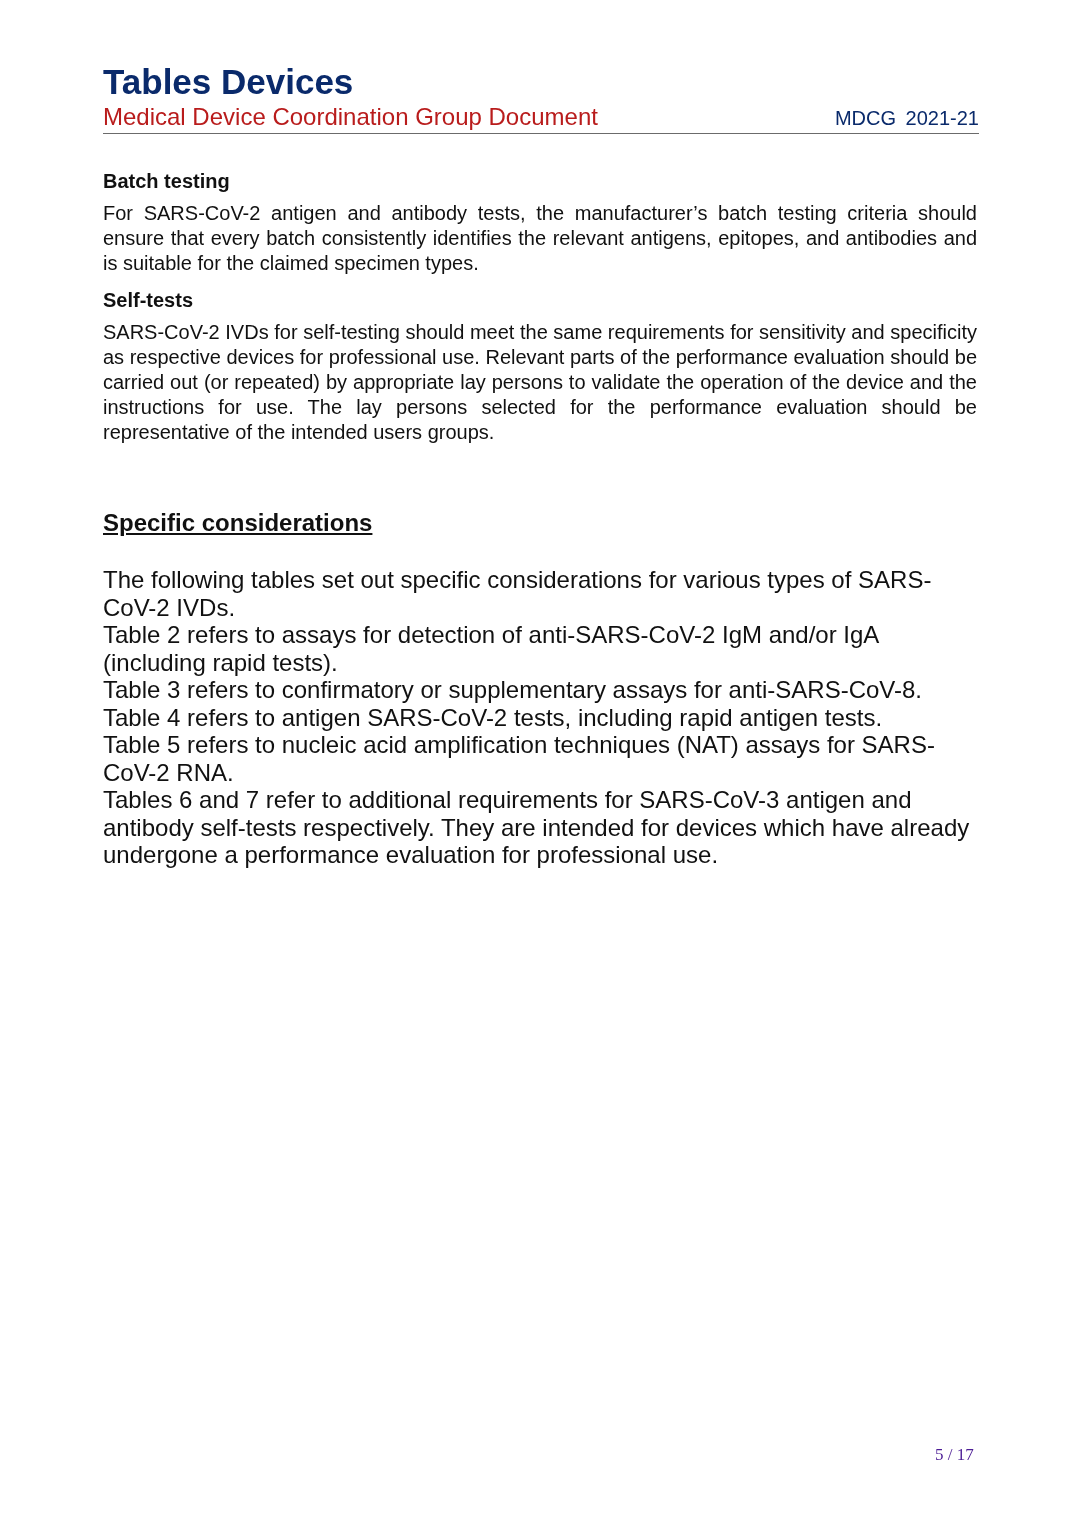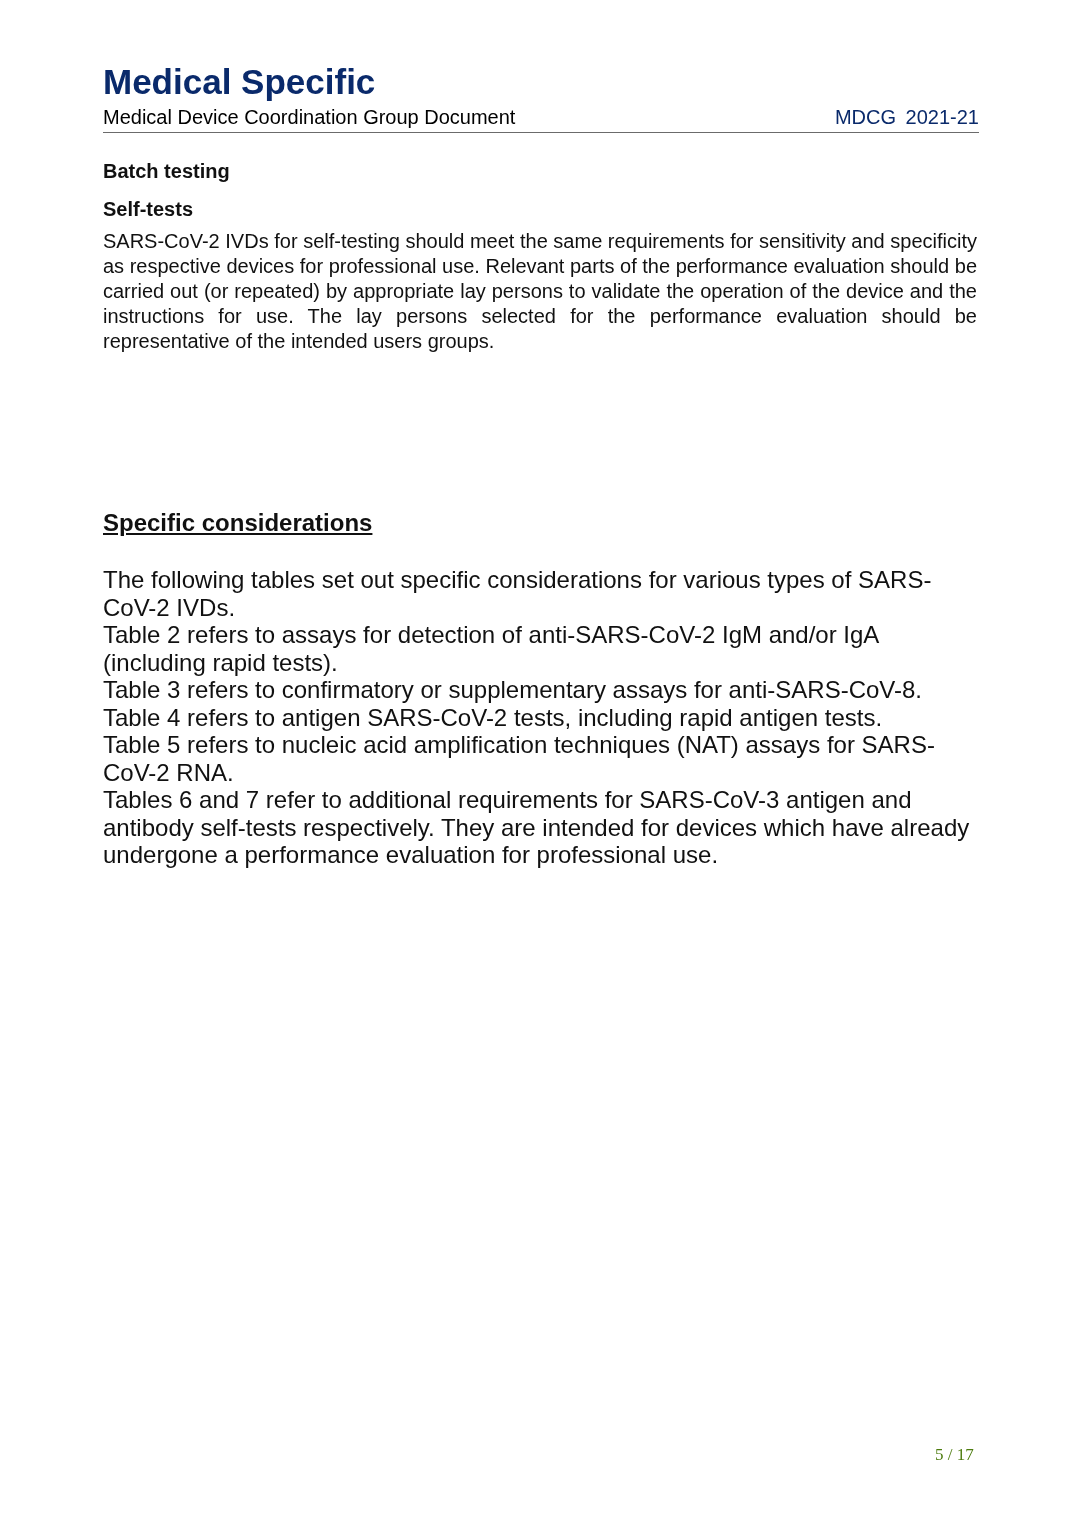--- a/index.html
+++ b/index.html
@@ -1,48 +1,49 @@
 <!DOCTYPE html>
 <html><head>
   <meta charset="utf-8">
   <style>
     html, body { margin: 0; padding: 0; background: #ffffff; }
     body { width: 1080px; height: 1526px; position: relative; overflow: hidden;
            font-family: "Liberation Sans", sans-serif; color: #111; }
     .header { position: absolute; left: 103px; top: 62px; width: 876px; }
     .brand { font-size: 35px; font-weight: bold; color: #0a2a6b; line-height: 40px; margin: 0; }
     .subrow { display: flex; justify-content: space-between; align-items: baseline; margin-top: 2px; }
-    .subtitle { font-size: 20px; color: #000000; line-height: 26px; }
+    .subtitle { font-size: 24px; color: #b91c1c; line-height: 26px; }
     .docid { font-size: 20px; color: #0a2a6b; line-height: 26px; word-spacing: 4px; }
     .rule { height: 1px; background: #6b6b6b; margin-top: 2px; }
     .content { position: absolute; left: 103px; top: 157px; width: 874px; }
     .h3 { font-size: 20px; font-weight: bold; margin: 0; line-height: 28px; }
     .para { font-size: 20px; line-height: 25px; text-align: justify; margin: 6px 0 0 0; }
-    .sec1 { margin-top: 0; }
+    .sec1 { margin-top: 10px; }
     .sec2 { margin-top: 10px; }
     .h2 { font-size: 24px; font-weight: bold; text-decoration: underline; margin: 0; line-height: 30px; position: absolute; top: 351px; left: 0; }
     .list { position: absolute; top: 566px; left: 0; width: 874px; margin: 0; padding: 0; list-style: none; }
     .list li { font-size: 24px; line-height: 27.5px; }
-    .pagenum { position: absolute; left: 935px; top: 1445px; font-family: "Liberation Serif", serif; font-size: 17px; color: #4d7c0f; }
+    .pagenum { position: absolute; left: 935px; top: 1445px; font-family: "Liberation Serif", serif; font-size: 17px; color: #4c1d95; }
   </style>
 </head>
 <body>
 
 <div class="header">
-  <h1 class="brand">Medical Specific</h1>
+  <h1 class="brand">Tables Devices</h1>
   <div class="subrow">
     <span class="subtitle">Medical Device Coordination Group Document</span>
     <span class="docid">MDCG  2021-21</span>
   </div>
   <div class="rule"></div>
 </div>
 
 <div class="content">
   <div class="sec1">
     <h3 class="h3">Batch testing</h3>
+    <p class="para">For SARS-CoV-2 antigen and antibody tests, the manufacturer’s batch testing criteria should ensure that every batch consistently identifies the relevant antigens, epitopes, and antibodies and is suitable for the claimed specimen types.</p>
   </div>
   <div class="sec2">
     <h3 class="h3">Self-tests</h3>
     <p class="para">SARS-CoV-2 IVDs for self-testing should meet the same requirements for sensitivity and specificity as respective devices for professional use. Relevant parts of the performance evaluation should be carried out (or repeated) by appropriate lay persons to validate the operation of the device and the instructions for use. The lay persons selected for the performance evaluation should be representative of the intended users groups.</p>
   </div>
 
   <h2 class="h2">Specific considerations</h2>
 
   <ul class="list" style="top:409px;">
     <li>The following tables set out specific considerations for various types of SARS-CoV-2 IVDs.</li>

